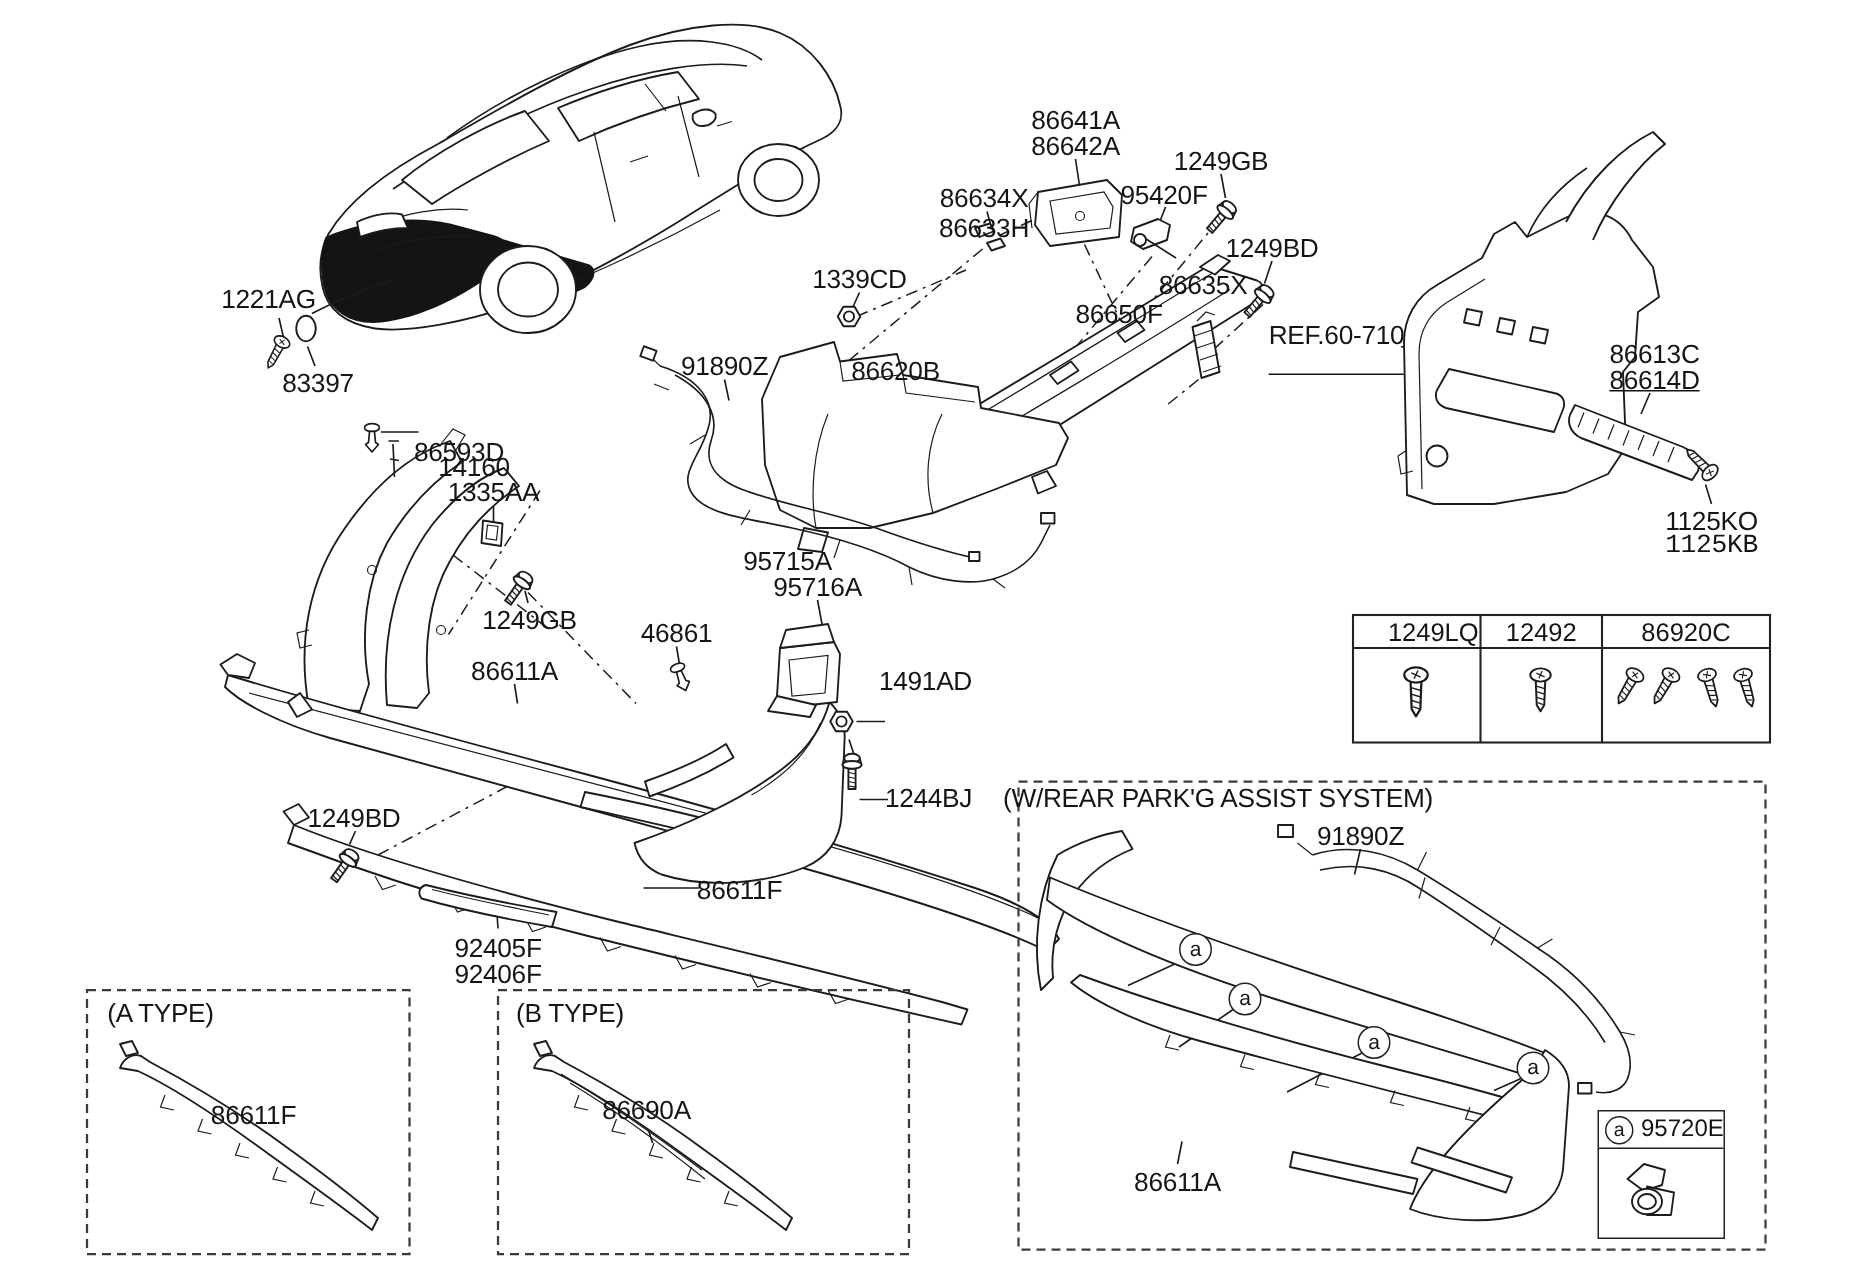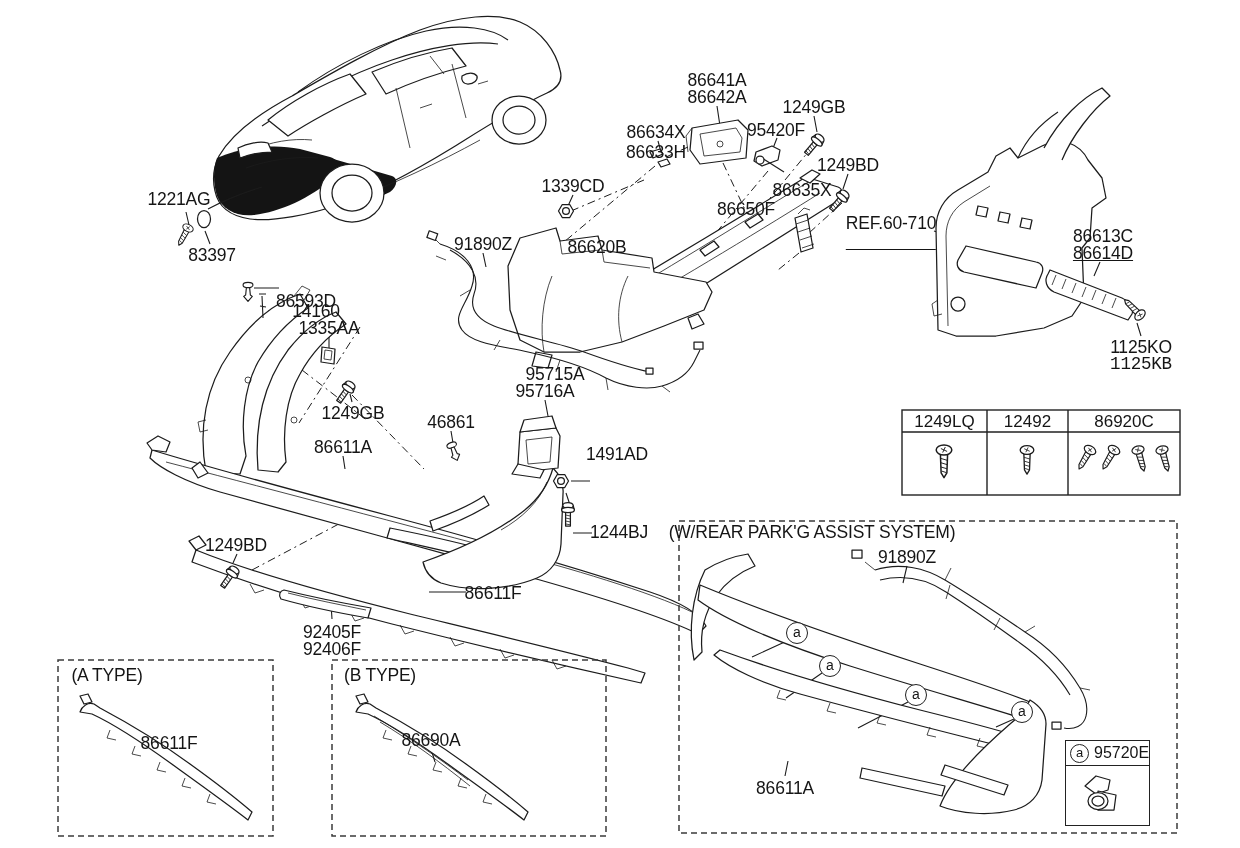--- a/index.html
+++ b/index.html
@@ -306,21 +306,21 @@
       <div class="lbl" style="left: 1141px; top: 338px;">1125KO</div>
       <div class="lbl" style="left: 1141px; top: 355px; font-family: Liberation Mono, monospace;">1125KB</div>
       <div class="lbl" style="left: 483px; top: 235px;">91890Z</div>
       <div class="lbl" style="left: 597px; top: 238px;">86620B</div>
       <div class="lbl" style="left: 306px; top: 292px;">86593D</div>
       <div class="lbl" style="left: 316px; top: 302px;">14160</div>
       <div class="lbl" style="left: 329px; top: 319px;">1335AA</div>
       <div class="lbl" style="left: 353px; top: 404px;">1249GB</div>
       <div class="lbl" style="left: 451px; top: 413px;">46861</div>
       <div class="lbl" style="left: 343px; top: 438px;">86611A</div>
-      <div class="lbl" style="left: 555px; top: 365px;">95715A</div>
+      <div class="lbl" style="left: 525px; top: 365px;">95715A</div>
       <div class="lbl" style="left: 545px; top: 382px;">95716A</div>
       <div class="lbl" style="left: 617px; top: 445px;">1491AD</div>
       <div class="lbl" style="left: 619px; top: 523px;">1244BJ</div>
       <div class="lbl" style="left: 236px; top: 536px;">1249BD</div>
       <div class="lbl" style="left: 493px; top: 584px;">86611F</div>
       <div class="lbl" style="left: 332px; top: 623px;">92405F</div>
       <div class="lbl" style="left: 332px; top: 640px;">92406F</div>
       <div class="lbl" style="left: 107px; top: 666px;">(A TYPE)</div>
       <div class="lbl" style="left: 169px; top: 734px;">86611F</div>
       <div class="lbl" style="left: 380px; top: 666px;">(B TYPE)</div>
@@ -330,21 +330,21 @@
       <div class="lbl" style="left: 785px; top: 779px;">86611A</div>
     </div>
 
   <div id="callouts">
       <div class="callout" style="left: 786px; top: 622px;">a</div>
       <div class="callout" style="left: 819px; top: 655px;">a</div>
       <div class="callout" style="left: 905px; top: 684px;">a</div>
       <div class="callout" style="left: 1011px; top: 701px;">a</div>
     </div>
 
-  <div class="tblh" style="left:902px;width:85px;">1249LQ</div>
+  <div class="tblh" style="left:902px;width:107px;">1249LQ</div>
   <div class="tblh" style="left:987px;width:81px;">12492</div>
   <div class="tblh" style="left:1068px;width:112px;">86920C</div>
 
   <div class="sensor-box">
     <div class="hd">
       <span class="c">a</span>
       <span>95720E</span>
     </div>
   </div>
 </div>

